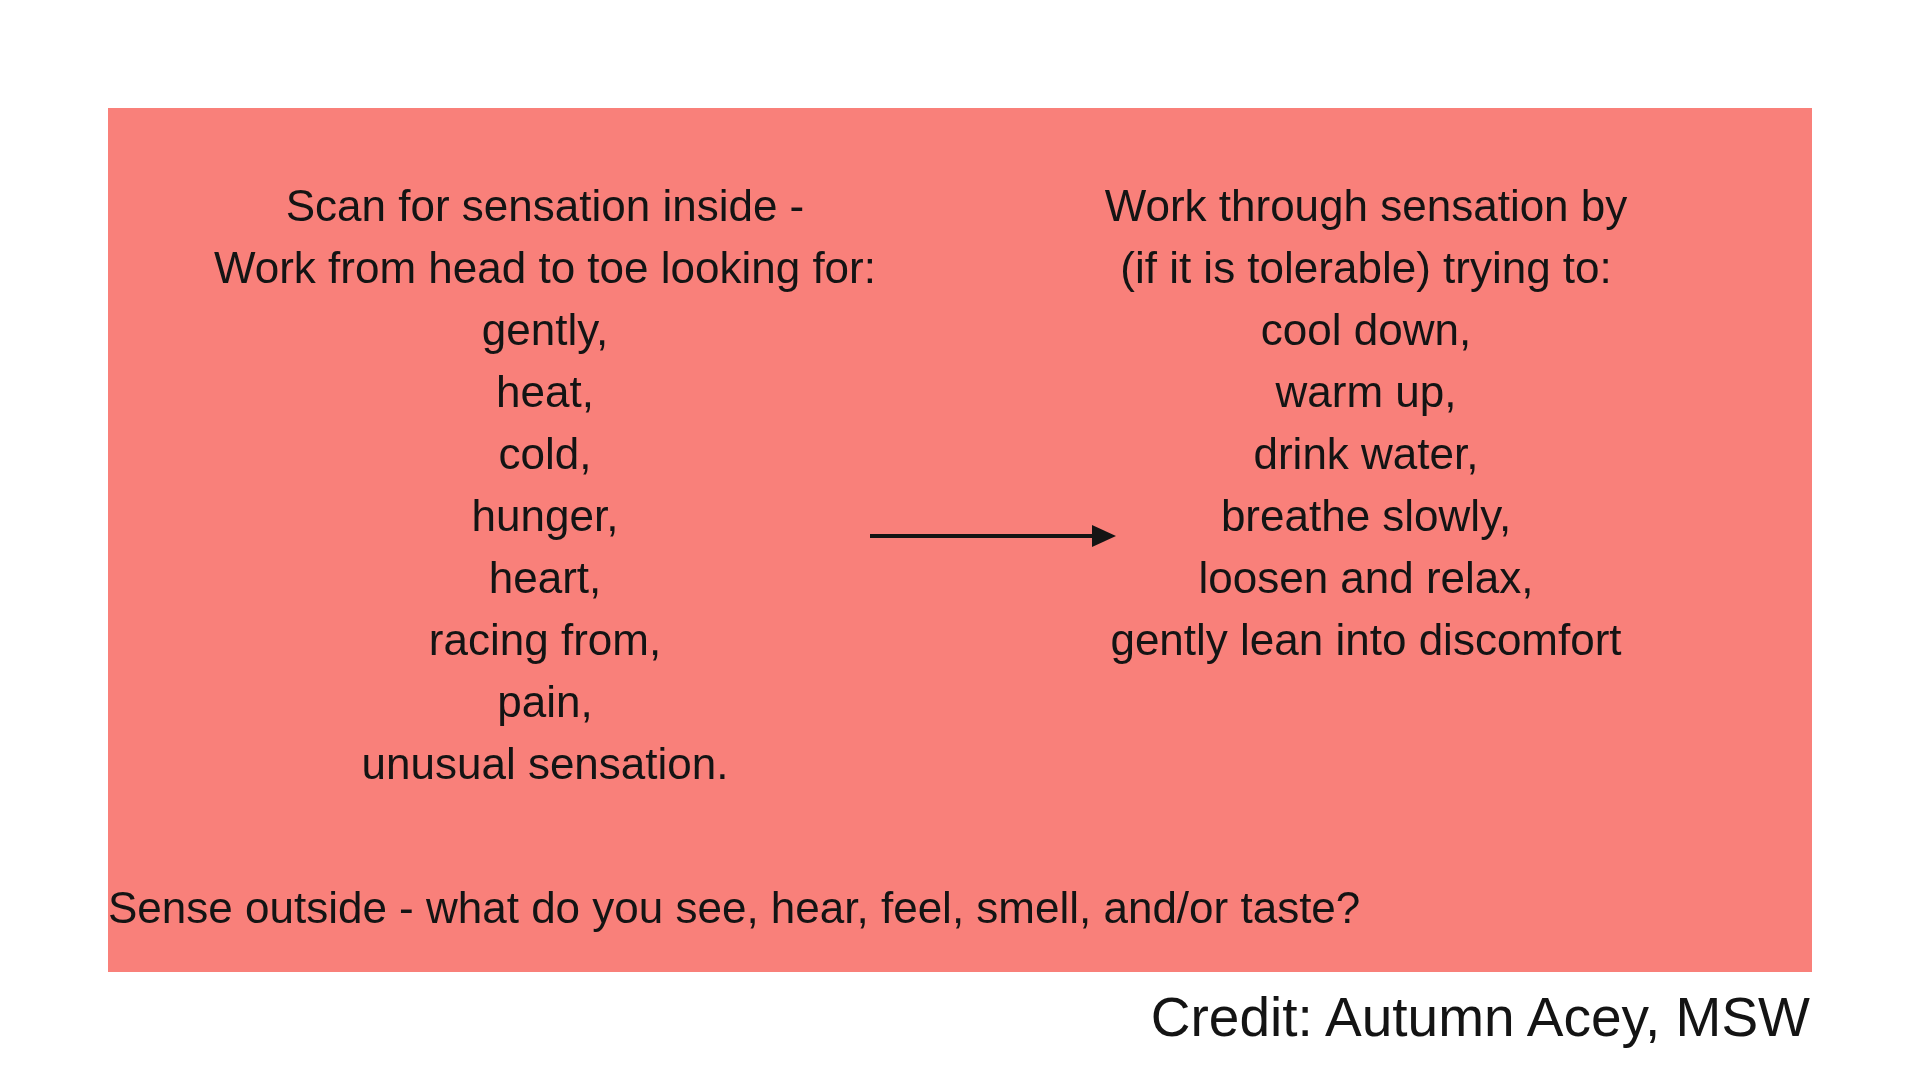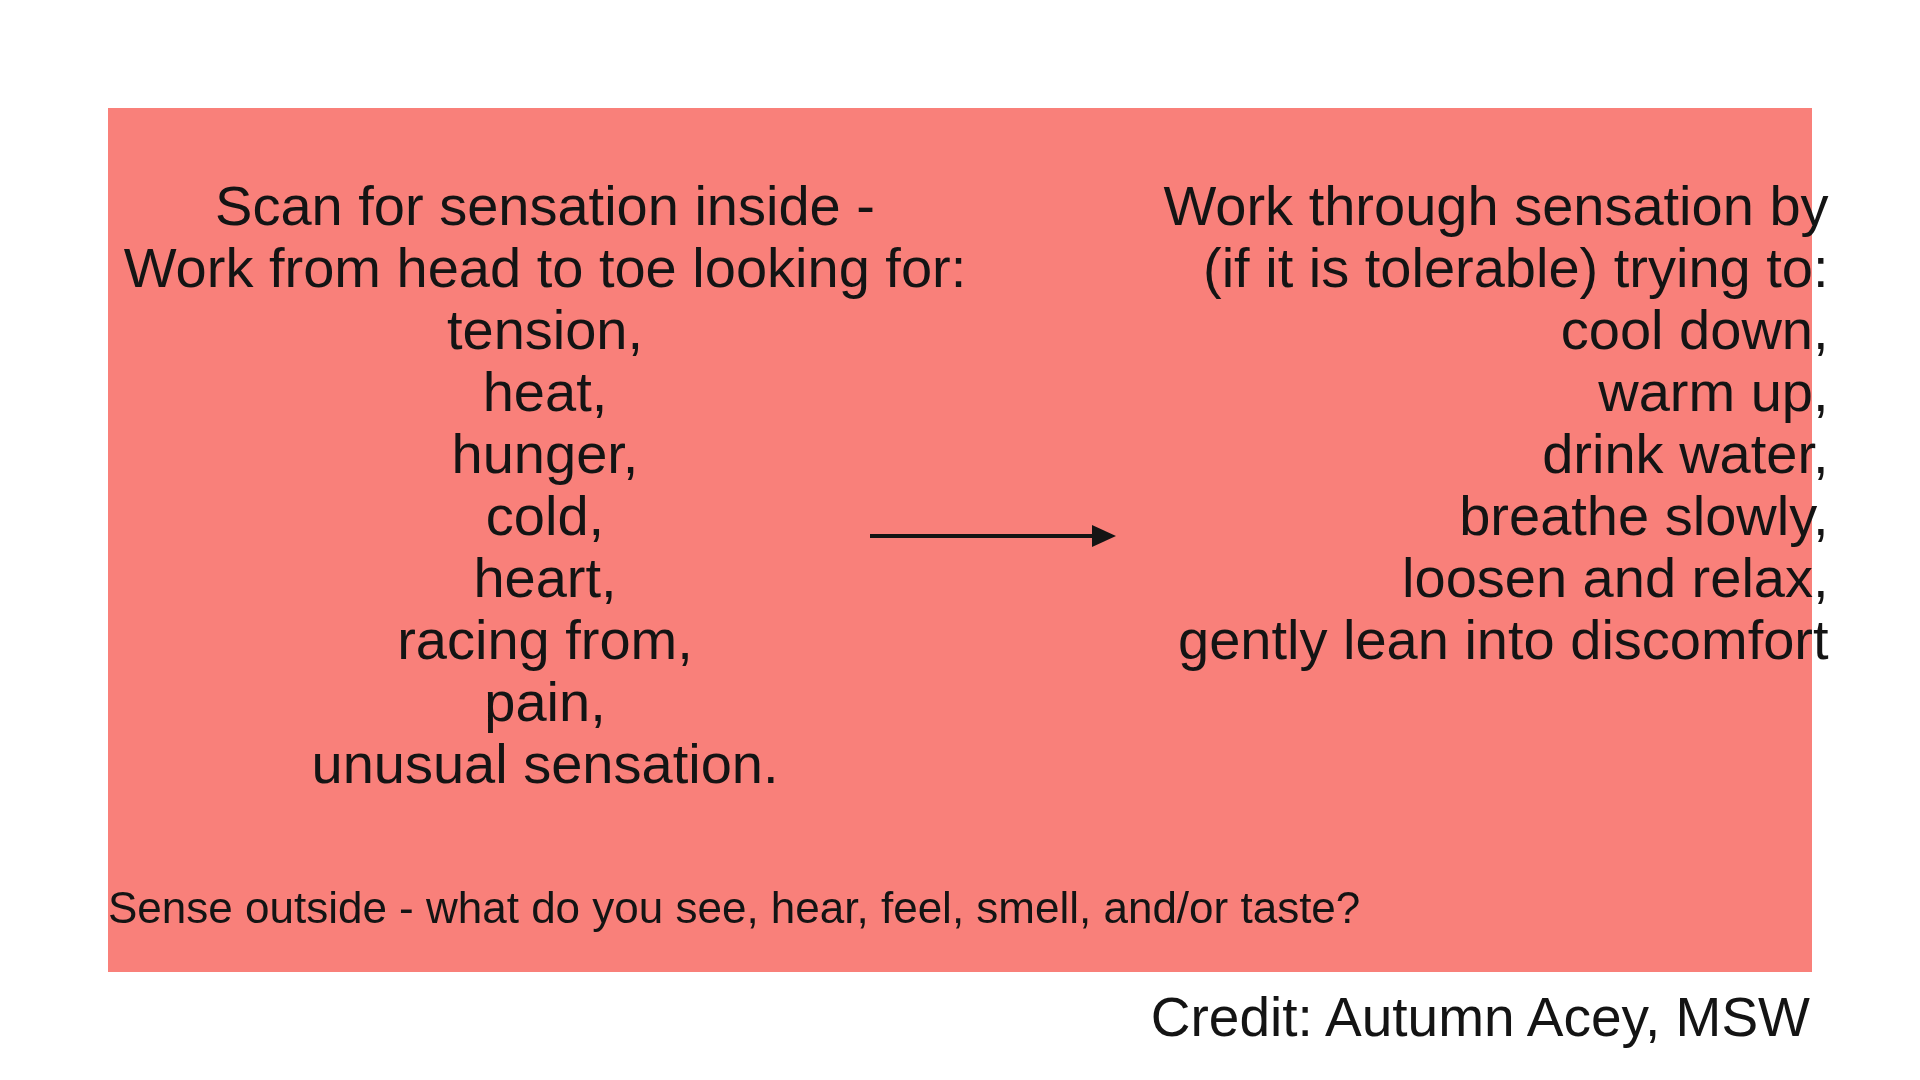--- a/index.html
+++ b/index.html
@@ -23,27 +23,27 @@
     top: 108px;
     width: 1704px;
     height: 864px;
     background: var(--panel, #F9807A);
   }
   .col {
     position: absolute;
     top: 67px;
     transform: translateX(-50%);
     text-align: center;
-    font-size: 56px;
+    font-size: 44px;
     line-height: 62px;
     color: var(--ink, #141414);
     white-space: nowrap;
   }
   .col-left  { left: 437px; }
-  .col-right { left: 1388px; text-align: right; }
+  .col-right { left: 1258px; }
   .arrow {
     position: absolute;
     left: 762px;
     top: 417px;
     width: 246px;
     height: 22px;
   }
   .arrow-shaft {
     position: absolute;
     left: 0;
@@ -85,24 +85,24 @@
 </style>
 </head>
 <body>
 
 <div class="stage">
   <div class="board">
 
     <div class="col col-left">
       <div>Scan for sensation inside -</div>
       <div>Work from head to toe looking for:</div>
-      <div>tension,</div>
+      <div>gently,</div>
       <div>heat,</div>
+      <div>cold,</div>
       <div>hunger,</div>
-      <div>cold,</div>
       <div>heart,</div>
       <div>racing from,</div>
       <div>pain,</div>
       <div>unusual sensation.</div>
     </div>
 
     <div class="col col-right">
       <div>Work through sensation by</div>
       <div>(if it is tolerable) trying to:</div>
       <div>cool down,</div>

